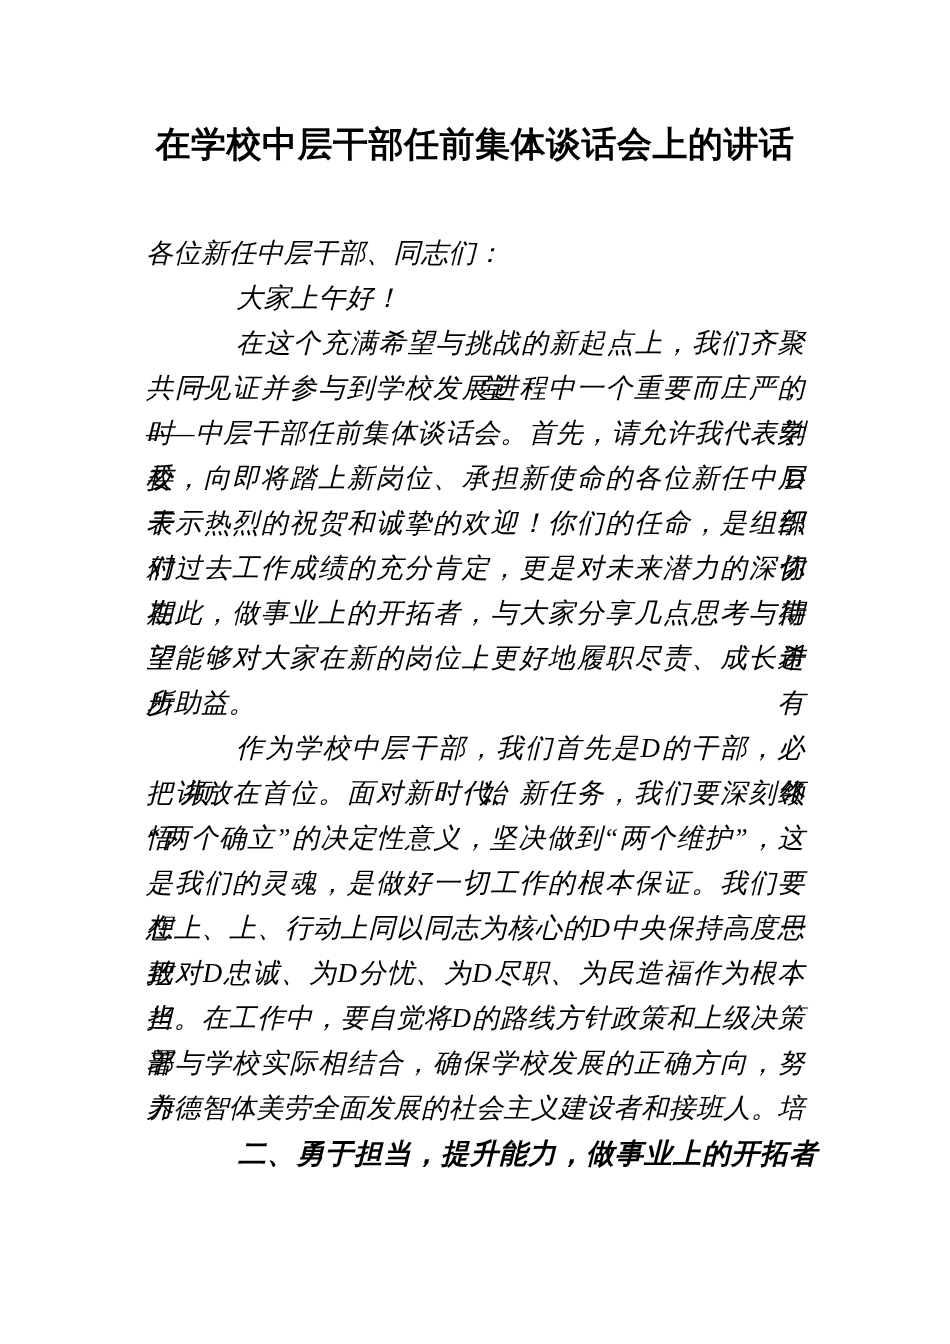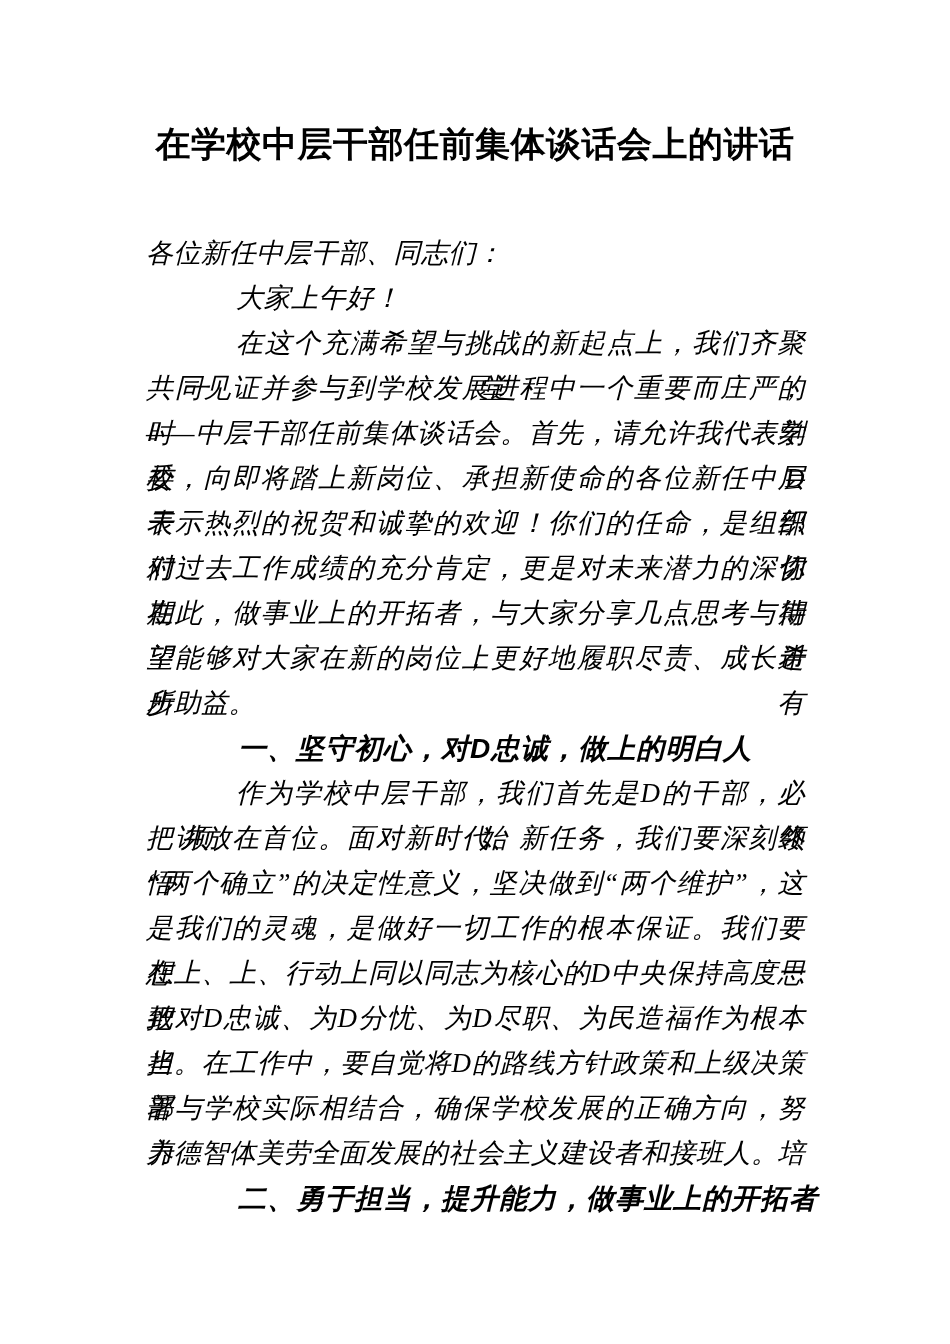--- a/index.html
+++ b/index.html
@@ -68,21 +68,20 @@
     <div class="ln indent">大家上午好！</div>
     <div class="ln indent fill">在这个充满希望与挑战的新起点上，我们齐聚一堂，</div>
     <div class="ln fill">共同见证并参与到学校发展进程中一个重要而庄严的时刻</div>
     <div class="ln fill">——中层干部任前集体谈话会。首先，请允许我代表学校D</div>
     <div class="ln fill">委，向即将踏上新岗位、承担新使命的各位新任中层干部</div>
     <div class="ln fill">表示热烈的祝贺和诚挚的欢迎！你们的任命，是组织对你</div>
     <div class="ln fill">们过去工作成绩的充分肯定，更是对未来潜力的深切期待</div>
     <div class="ln fill">在此，做事业上的开拓者，与大家分享几点思考与期望，希</div>
     <div class="ln fill">望能够对大家在新的岗位上更好地履职尽责、成长进步有</div>
     <div class="ln">所助益。</div>
-    <div class="ln indent h">一、坚守初心，对D忠诚，做上的明白人</div>
     <div class="ln indent fill">作为学校中层干部，我们首先是D的干部，必须始终</div>
     <div class="ln fill">把讲放在首位。面对新时代、新任务，我们要深刻领悟</div>
     <div class="ln fill">“两个确立”的决定性意义，坚决做到“两个维护”，这</div>
     <div class="ln fill">是我们的灵魂，是做好一切工作的根本保证。我们要在思</div>
     <div class="ln fill">想上、上、行动上同以同志为核心的D中央保持高度一致，</div>
     <div class="ln fill">把对D忠诚、为D分忧、为D尽职、为民造福作为根本担</div>
     <div class="ln fill">当。在工作中，要自觉将D的路线方针政策和上级决策部</div>
     <div class="ln fill">署与学校实际相结合，确保学校发展的正确方向，努力培</div>
     <div class="ln">养德智体美劳全面发展的社会主义建设者和接班人。</div>
     <div class="ln indent h">二、勇于担当，提升能力，做事业上的开拓者</div>

